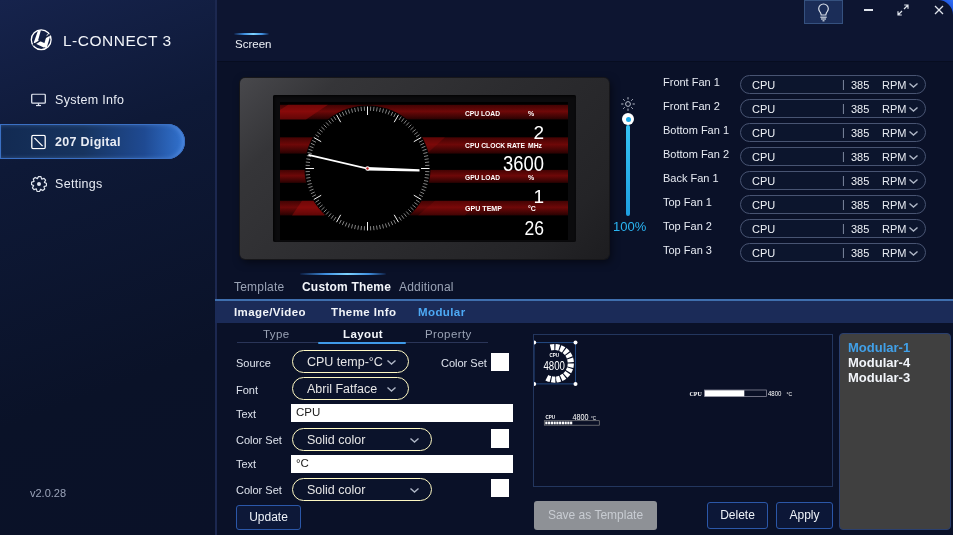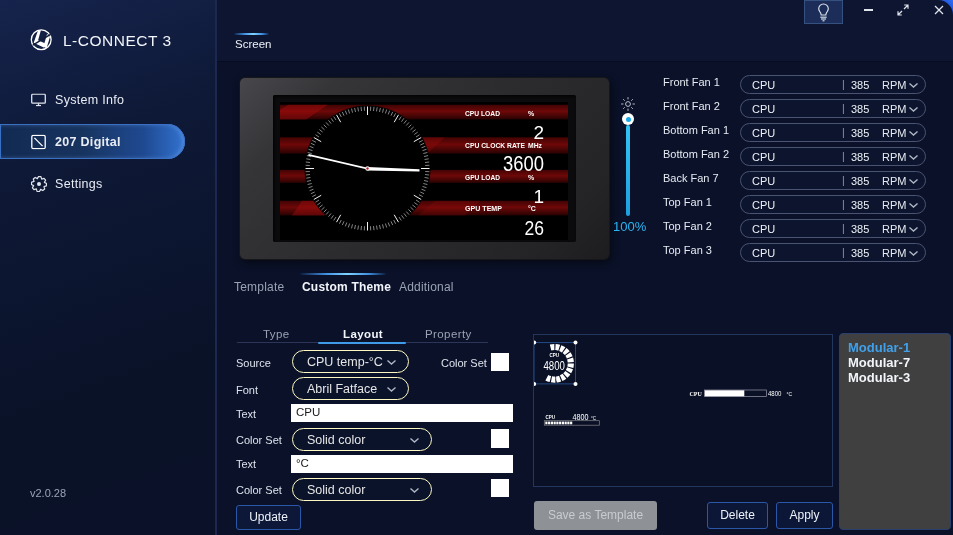--- a/index.html
+++ b/index.html
@@ -175,21 +175,21 @@
 <div class="fanlabel" style="top:148px">Bottom Fan 2</div>
 <div class="fanpill" style="top:146.5px">
         <span class="fp-cpu">CPU</span>
         <span class="fp-sep">|</span>
         <span class="fp-val">385</span>
         <span class="fp-rpm">RPM</span>
         <svg class="fp-chev" width="11" height="7" viewBox="0 0 11 7">
           <path d="M1.5 1.5 L5.5 5 L9.5 1.5" stroke="#aeb6c6" stroke-width="1.4" fill="none"></path>
         </svg>
       </div>
-<div class="fanlabel" style="top:172px">Back Fan 7</div>
+<div class="fanlabel" style="top:172px">Back Fan 1</div>
 <div class="fanpill" style="top:170.5px">
         <span class="fp-cpu">CPU</span>
         <span class="fp-sep">|</span>
         <span class="fp-val">385</span>
         <span class="fp-rpm">RPM</span>
         <svg class="fp-chev" width="11" height="7" viewBox="0 0 11 7">
           <path d="M1.5 1.5 L5.5 5 L9.5 1.5" stroke="#aeb6c6" stroke-width="1.4" fill="none"></path>
         </svg>
       </div>
 <div class="fanlabel" style="top:196px">Top Fan 1</div>
@@ -403,20 +403,25 @@
   <div id="sliderthumb"></div>
   <div id="sliderdot"></div>
   <div id="pct">100%</div>
 
   <div id="tabs1">
     <span class="t1" style="left:19px;">Template</span>
     <span class="t1" style="left:87px; color:#f2f5fa; font-weight:bold;">Custom Theme</span>
     <span class="t1" style="left:184px;">Additional</span>
     <div id="ct-ind"></div>
   </div>
+  <div id="bar2">
+    <span class="t2" style="left:19px;">Image/Video</span>
+    <span class="t2" style="left:116px;">Theme Info</span>
+    <span class="t2" style="left:203px; color:#4da9f5;">Modular</span>
+  </div>
   <div id="tabs3">
     <span class="t3" style="left:48px;">Type</span>
     <span class="t3" style="left:128px; color:#f2f5fa; font-weight:bold;text-align:center;">Layout</span>
     <span class="t3" style="left:210px;">Property</span>
   </div>
   <div id="t3line"></div>
   <div id="layout-ind"></div>
 
   <div class="flabel" style="top:357px;">Source</div>
   <div class="pill" style="top:350px; width:117px;">
@@ -504,21 +509,21 @@
 <rect x="25.05" y="86.60" width="2.2" height="2.70" fill="#fff"></rect>
 <rect x="27.80" y="86.60" width="2.2" height="2.70" fill="#fff"></rect>
 <rect x="30.55" y="86.60" width="2.2" height="2.70" fill="#fff"></rect>
 <rect x="33.30" y="86.60" width="2.2" height="2.70" fill="#fff"></rect>
 <rect x="36.05" y="86.60" width="2.2" height="2.70" fill="#fff"></rect>
     </svg>
   </div>
 
   <div id="modlist">
     <div class="mitem" style="top:6px; color:#41a0e8;">Modular-1</div>
-    <div class="mitem" style="top:21px;">Modular-7</div>
+    <div class="mitem" style="top:21px;">Modular-4</div>
     <div class="mitem" style="top:36px;">Modular-3</div>
   </div>
 
   <div id="savebtn">Save as Template</div>
 
   <div id="delbtn">Delete</div>
   <div id="applybtn">Apply</div>
 </div>
 <svg id="cornersvg" width="16" height="16" viewBox="0 0 16 16">
       <defs>

